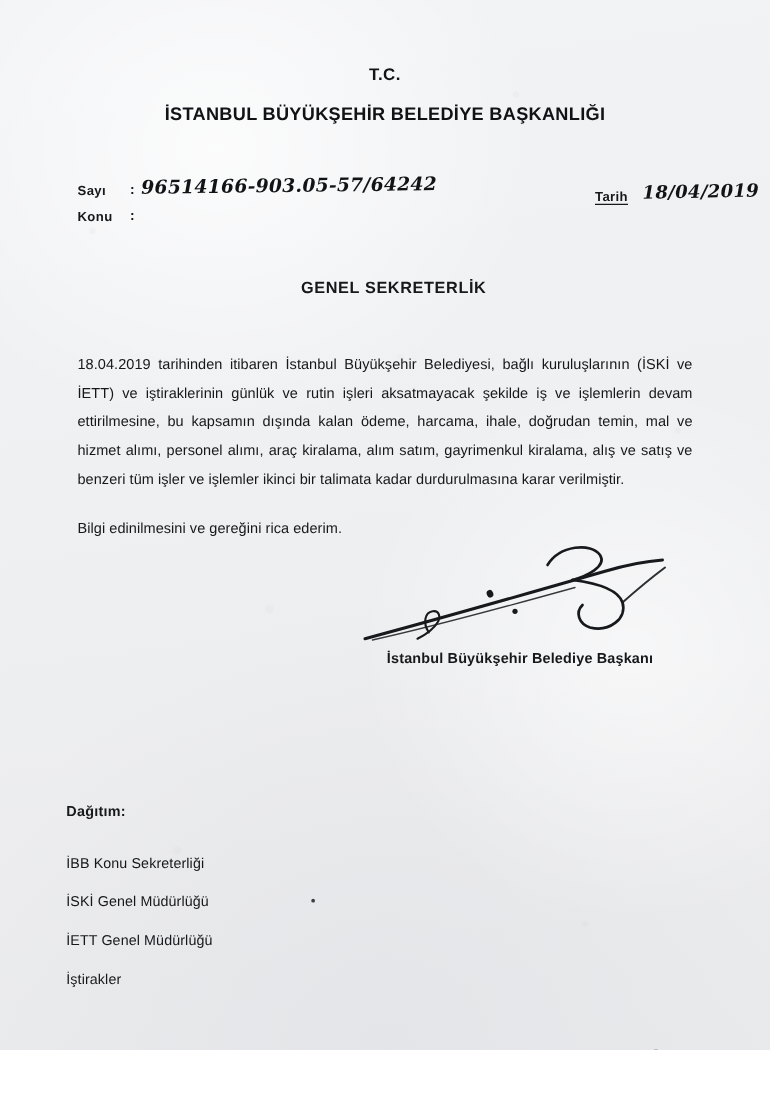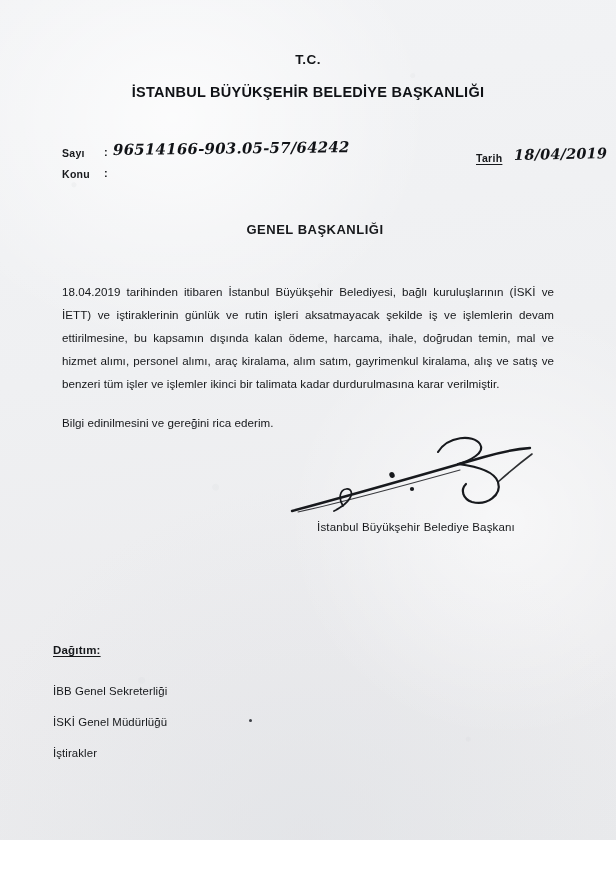--- a/index.html
+++ b/index.html
@@ -145,30 +145,29 @@
     top: 489px; left: 266px; width: 300px;
     text-align: center;
     font-size: 11.5px;
     font-weight: bold;
     letter-spacing: 0.2px;
   }
   #sign-title {
     top: 521px; left: 246px; width: 340px;
     text-align: center;
     font-size: 11.5px;
-    font-weight: normal;
+    font-weight: bold;
     letter-spacing: 0.15px;
   }
 
   
   #dist-title {
     top: 644px; left: 53px;
     font-size: 11.5px;
     font-weight: bold;
-    text-decoration: underline;
     text-underline-offset: 2px;
     letter-spacing: 0.2px;
   }
   #dist-list {
     top: 676px; left: 53px;
     margin: 0; padding: 0;
     list-style: none;
   }
   #dist-list li {
     font-size: 11.4px;
@@ -207,21 +206,21 @@
   <div class="abs" id="meta-sayi-label">Sayı</div>
   <div class="abs" id="meta-sayi-colon">:</div>
   <div class="abs handwriting" id="meta-sayi-value">96514166-903.05-57/64242</div>
 
   <div class="abs" id="meta-konu-label">Konu</div>
   <div class="abs" id="meta-konu-colon">:</div>
 
   <div class="abs" id="meta-tarih-label">Tarih</div>
   <div class="abs handwriting" id="meta-tarih-value">18/04/2019</div>
 
-  <div class="abs" id="addressee">GENEL BAŞKANLIĞI</div>
+  <div class="abs" id="addressee">GENEL SEKRETERLİK</div>
 
   <div class="abs" id="body-block">
     <p>18.04.2019 tarihinden itibaren İstanbul Büyükşehir Belediyesi, bağlı kuruluşlarının (İSKİ ve İETT) ve iştiraklerinin günlük ve rutin işleri aksatmayacak şekilde iş ve işlemlerin devam ettirilmesine, bu kapsamın dışında kalan ödeme, harcama, ihale, doğrudan temin, mal ve hizmet alımı, personel alımı, araç kiralama, alım satım, gayrimenkul kiralama, alış ve satış ve benzeri tüm işler ve işlemler ikinci bir talimata kadar durdurulmasına karar verilmiştir.</p>
     <p class="closing">Bilgi edinilmesini ve gereğini rica ederim.</p>
   </div>
 
   <svg class="abs" id="signature-mark" viewBox="0 0 250 86">
     <g fill="none" stroke="#17191d" stroke-linecap="round" stroke-linejoin="round">
 
       <path d="M4 79 C 60 64, 130 44, 196 25 C 213 20, 228 17, 242 16" stroke-width="2.4"></path>
@@ -239,22 +238,23 @@
 
     <ellipse cx="104" cy="43" rx="2.6" ry="3.1" fill="#17191d" transform="rotate(-22 104 43)"></ellipse>
     <circle cx="124" cy="57" r="2.1" fill="#17191d"></circle>
   </svg>
 
   <div class="abs" id="sign-title">İstanbul Büyükşehir Belediye Başkanı</div>
 
   <div class="abs" id="dist-title">Dağıtım:</div>
 
   <ul class="abs" id="dist-list">
-    <li>İBB Genel Sekreterliği</li>
+    <li>İBB Konu Sekreterliği</li>
     <li>İSKİ Genel Müdürlüğü</li>
+    <li>İETT Genel Müdürlüğü</li>
     <li>İştirakler</li>
   </ul>
 
   <div class="abs" id="stray-dot"></div>
 
   <div class="abs handwriting" id="tracking-number">T.N: 443198</div>
 
 </div>
 
 </body></html>

